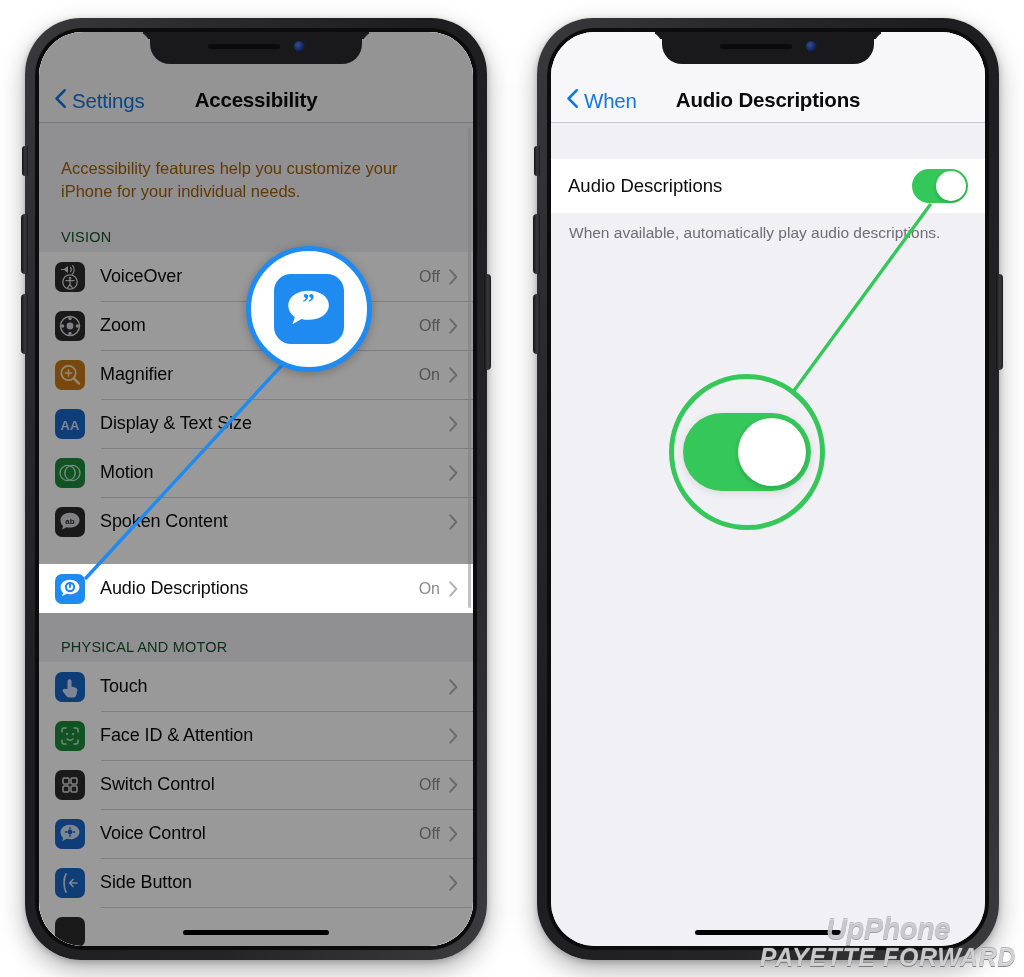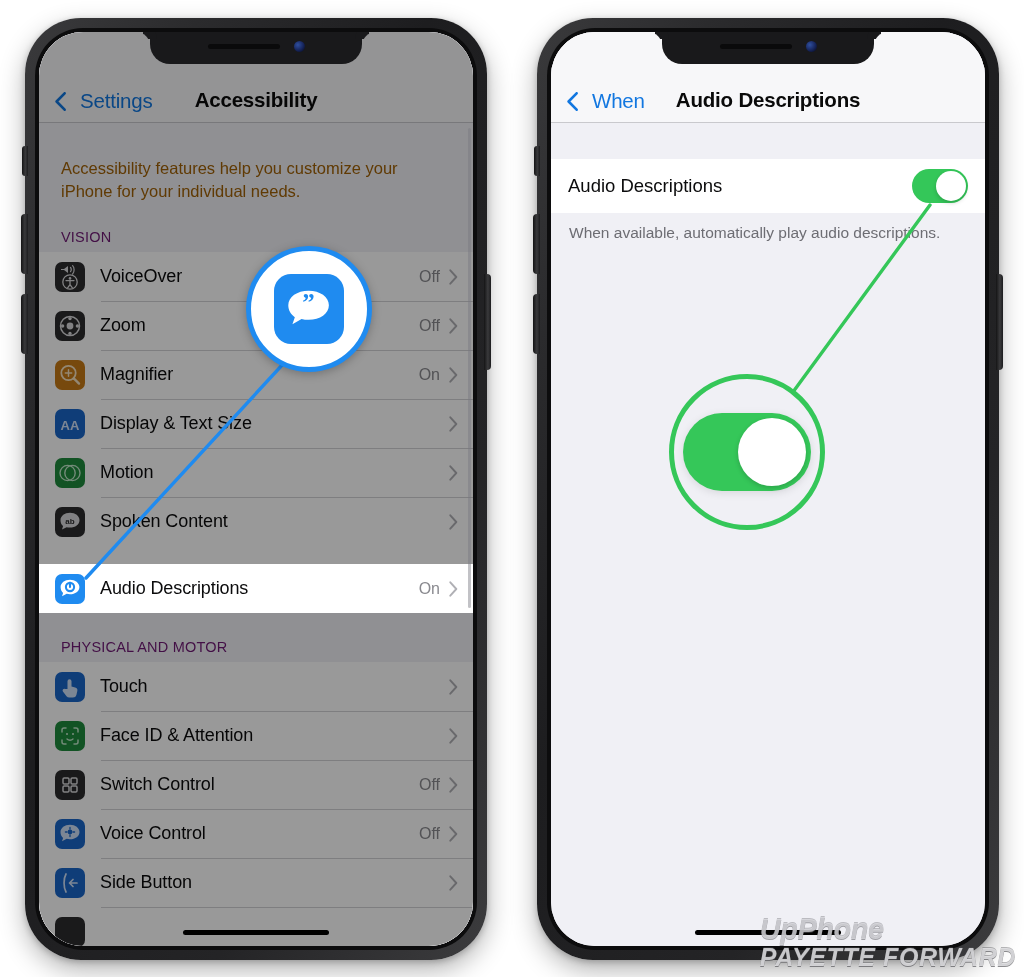--- a/index.html
+++ b/index.html
@@ -146,22 +146,21 @@
     font-weight: bold;
     color: #0a0a0a;
     letter-spacing: -0.2px;
     margin-top: 44px;
   }
   .nav-back {
     position: absolute;
     left: 16px;
     bottom: 9px;
     display: flex;
-    align-items: center;
-    gap: 14px;
+    gap: 6px;
     color: #1277e0;
     font-size: 20.5px;
     letter-spacing: -0.2px;
   }
   .chev-back {
     display: inline-block;
     width: 11px;
     height: 19px;
   }
   .chev-back svg { display: block; }
@@ -174,21 +173,21 @@
 
   .intro-text {
     padding: 34px 22px 16px 22px;
     font-size: 16.5px;
     line-height: 23px;
     color: #a16207;
   }
   .group-header {
     padding: 10px 22px 7px 22px;
     font-size: 14.5px;
-    color: #701a75;
+    color: #14532d;
     letter-spacing: 0.2px;
   }
   .section-gap { height: 34px; }
 
   .list {
     background: #ffffff;
   }
   .row {
     display: flex;
     align-items: center;
@@ -345,21 +344,21 @@
     background: #ffffff;
     box-shadow: 0 2px 5px rgba(0,0,0,0.18);
   }
 
   
   .watermark {
     position: absolute;
     right: 8px;
     bottom: 6px;
     z-index: 80;
-    text-align: left;
+    text-align: center;
     pointer-events: none;
     font-family: "Liberation Sans", sans-serif;
   }
   .wm-top {
     font-size: 29px;
     font-weight: bold;
     font-style: italic;
     color: rgba(225,225,228,0.72);
     text-shadow: 0 1px 0 rgba(90,90,95,0.55), 0 -1px 0 rgba(90,90,95,0.35);
     letter-spacing: -0.5px;

